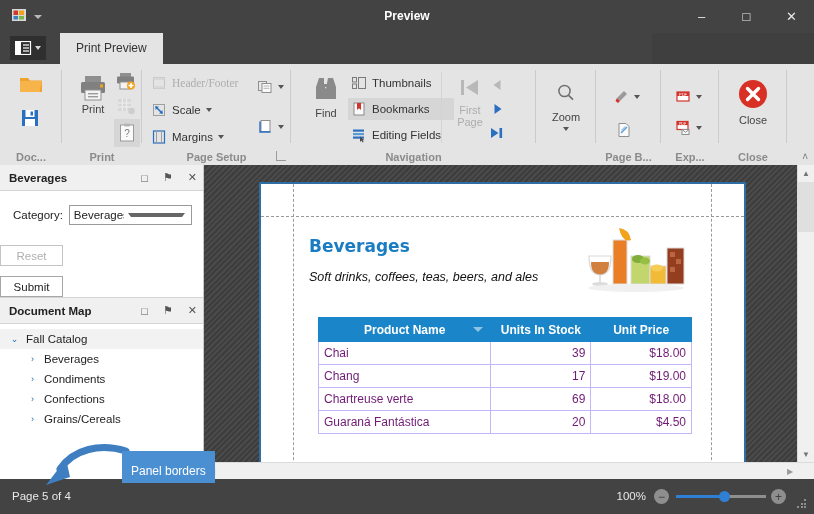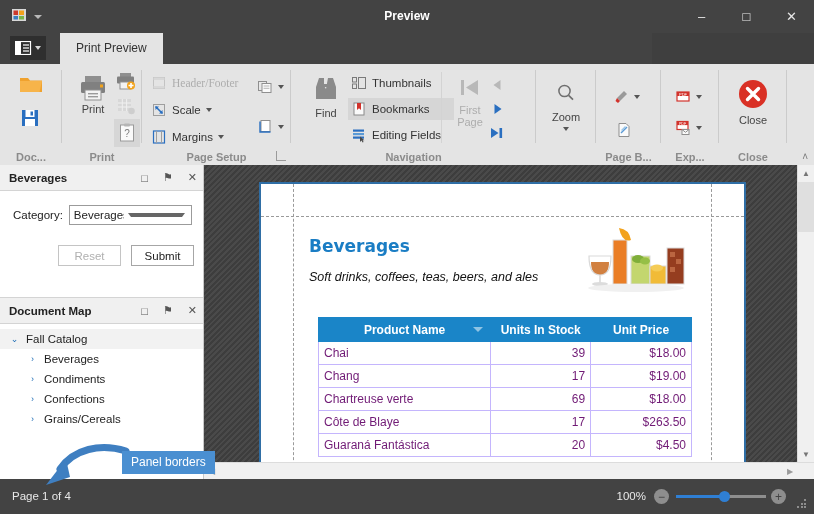--- a/index.html
+++ b/index.html
@@ -42,32 +42,32 @@
   .panehdr{position:relative;height:25px;background:#f0f0f0;border-bottom:1px solid #d4d4d4;display:flex;align-items:center;}
   .panehdr .ttl{font-size:11.5px;font-weight:bold;color:#222;margin-left:9px;}
   .panehdr .acts{position:absolute;right:6px;top:0;height:25px;display:flex;align-items:center;gap:15px;color:#555;font-size:11px;}
   .pane-body{background:#fff;position:relative;}
 
   .paramrow{display:flex;align-items:center;margin:14px 0 0 13px;}
   .plabel{font-size:11.5px;color:#222;margin-right:6px;}
   .combo{width:123px;height:20px;border:1px solid #9b9b9b;background:#fff;display:flex;align-items:center;box-sizing:border-box;}
   .combo span{font-size:11.5px;color:#222;margin-left:4px;flex:1;overflow:hidden;white-space:nowrap;}
   .combo .tinycaret{margin-right:6px;border-top-color:#666;}
-  .btnrow{display:flex;gap:10px;justify-content:flex-end;margin:20px 9px 0 0;}
+  .btnrow{display:flex;gap:10px;justify-content:flex-end;margin:20px 9px 0 0;flex-direction:column;}
   .fbtn{width:63px;height:21px;border:1px solid #a6a6a6;background:#fff;font-size:11.5px;color:#222;display:flex;align-items:center;justify-content:center;box-sizing:border-box;}
   .fbtn.dis{color:#b0b0b0;border-color:#c4c4c4;}
 
   .treerow{display:flex;align-items:center;height:20px;font-size:11.5px;color:#222;}
   .treerow .tw{width:11px;height:11px;display:flex;align-items:center;justify-content:center;color:#1a6bb5;font-size:9px;}
   .root-row{padding-left:9px;}
   .child-row{padding-left:27px;}
   .root-hl{background:#f2f2f2;}
 
   
-  .callout{position:absolute;left:122px;top:286px;background:#4a8fd1;color:#fff;font-size:12px;padding:4px 9px 5px 9px;z-index:40;white-space:nowrap;}
+  .callout{position:absolute;left:122px;top:286px;background:#4a8fd1;color:#fff;font-size:12px;padding:13px 9px 5px 9px;z-index:40;white-space:nowrap;}
   .arrowsvg{position:absolute;left:40px;top:276px;z-index:39;}
 
   
   .docview{position:absolute;left:204px;top:0;width:610px;height:314px;background:#444;}
   .hatch{position:absolute;left:0;top:0;width:594px;height:298px;
     background-image:repeating-linear-gradient(135deg,#4a4a4a 0px,#4a4a4a 2px,#3d3d3d 2px,#3d3d3d 4px);}
   .page{position:absolute;left:55px;top:17px;width:487px;height:300px;background:#fff;border:2px solid #2f6ea5;box-sizing:border-box;overflow:hidden;}
   .mleft{position:absolute;left:32px;top:0;bottom:0;width:0;border-left:1px dashed #9a9a9a;}
   .mright{position:absolute;right:32px;top:0;bottom:0;width:0;border-left:1px dashed #9a9a9a;}
   .mtop{position:absolute;left:0;right:0;top:32px;height:0;border-top:1px dashed #9a9a9a;}
@@ -535,25 +535,20 @@
               <td>Chang</td>
               <td class="num">17</td>
               <td class="price">$19.00</td>
             </tr>
             <tr>
               <td>Chartreuse verte</td>
               <td class="num">69</td>
               <td class="price">$18.00</td>
             </tr>
             <tr>
-              <td>Côte de Blaye</td>
-              <td class="num">17</td>
-              <td class="price">$263.50</td>
-            </tr>
-            <tr>
               <td>Guaraná Fantástica</td>
               <td class="num">20</td>
               <td class="price">$4.50</td>
             </tr>
           </tbody>
         </table>
       </div>
 
       <div class="vscroll">
         <div class="sbarrow" style="top:0">▲</div>
@@ -568,21 +563,21 @@
     </div>
 
     <svg class="arrowsvg" width="90" height="50" viewBox="0 0 90 50">
       <path d="M86 10 C60 2, 34 8, 20 28" fill="none" stroke="#3f7fc1" stroke-width="7" stroke-linecap="round"></path>
       <path d="M6 44 L26 18 L30 36 Z" fill="#3f7fc1"></path>
     </svg>
     <div class="callout">Panel borders</div>
   </div>
 
   <div class="statusbar">
-    <div class="pagestat">Page 1 of 4</div>
+    <div class="pagestat">Page 5 of 4</div>
     <div class="zoompct">100%</div>
     <div class="zoomminus">−</div>
     <div class="ztrack">
         <div class="fill"></div>
       </div>
     <div class="zthumb"></div>
     <div class="zoomplus">+</div>
     <div class="grip">
       <i style="left:7px;top:0"></i>
         <i style="left:3.5px;top:3.5px"></i>

